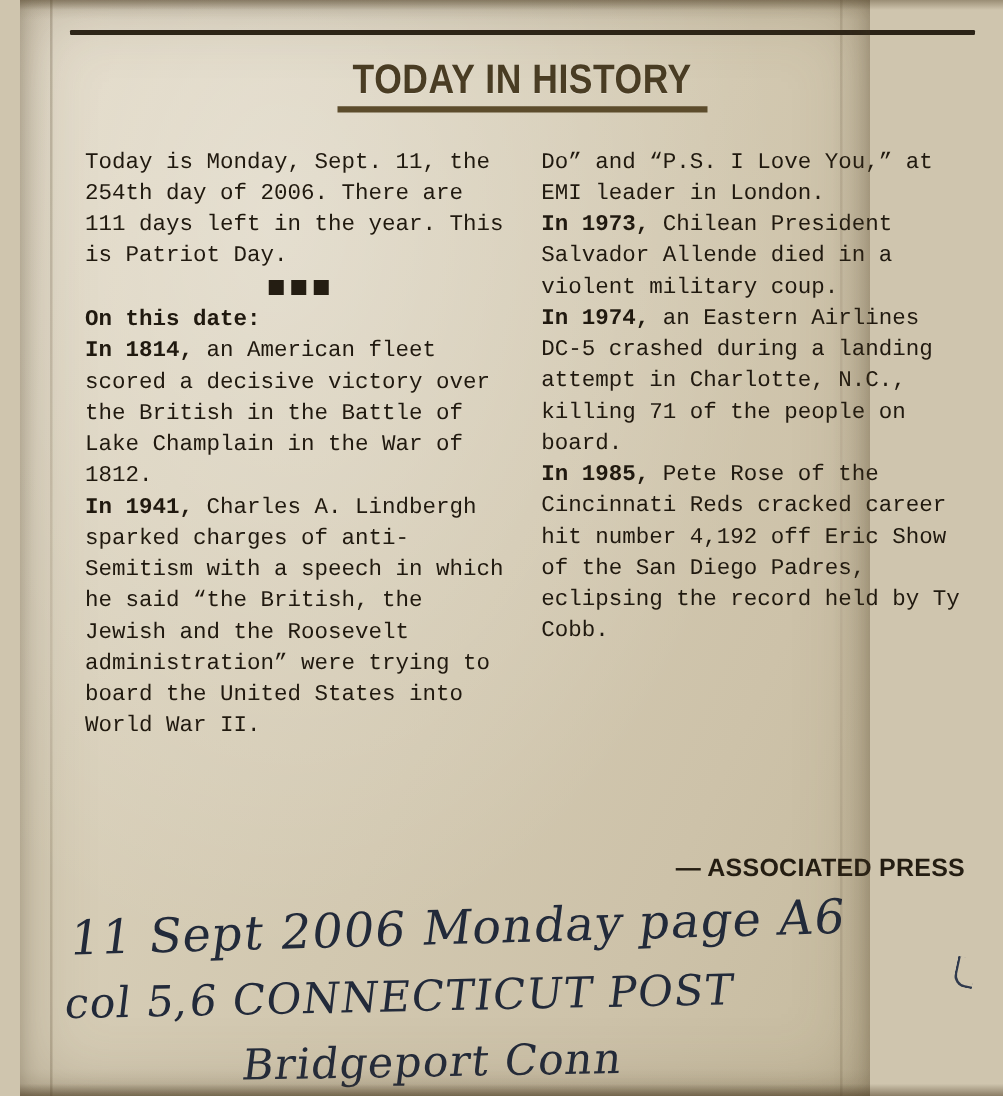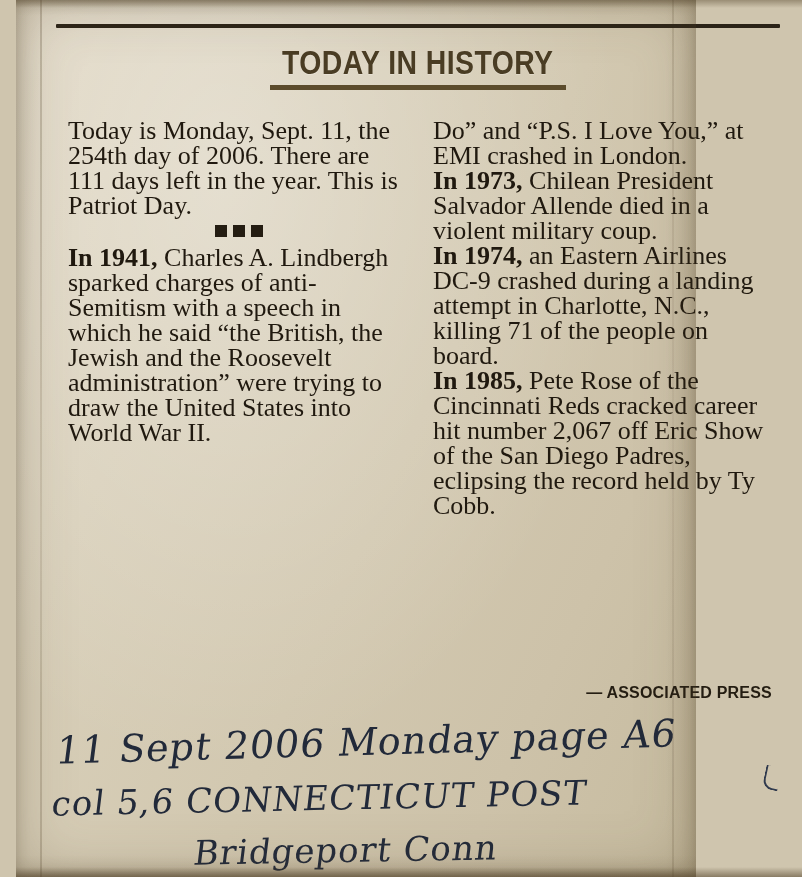--- a/index.html
+++ b/index.html
@@ -101,24 +101,24 @@
   .columns {
     position: absolute;
     left: 18px;
     top: 108px;
     width: 706px;
     display: flex;
     gap: 24px;
   }
   .col {
     width: 341px;
-    font-size: 26px;
+    font-size: 18px;
     line-height: 25px;
     color: #20190f;
-    font-family: Liberation Serif, serif;
+    font-family: Liberation Mono, monospace;
   }
   .col p {
     margin: 0;
     text-align: left;
   }
   .lead { margin-bottom: 0; }
 
   b { font-weight: bold; }
 
   
@@ -139,21 +139,21 @@
 
   .subhead {
     font-weight: bold;
     margin-top: 2px;
   }
 
   .credit {
     position: absolute;
     right: 14px;
     top: 674px;
-    font-size: 16px;
+    font-size: 20px;
     font-weight: bold;
     letter-spacing: 0.2px;
     color: #241d12;
     font-family: "Liberation Sans", sans-serif;
   }
 
   
   #handwriting {
     position: absolute;
     left: 0;
@@ -240,29 +240,31 @@
 
     <div class="columns">
 
       <div class="col">
         <p class="lead">Today is Monday, Sept. 11, the 254th day of 2006. There are 111 days left in the year. This is Patriot Day.</p>
 
         <div class="dingbats">
           <span class="sq"></span><span class="sq"></span><span class="sq"></span>
         </div>
 
-
-        <p><b>In 1941,</b><span> Charles A. Lindbergh sparked charges of anti-Semitism with a speech in which he said “the British, the Jewish and the Roosevelt administration” were trying to draw the United States into World War II.</span></p>
+        <p class="subhead">On this date:</p>
+
+        <p><b>In 1814,</b><span> an American fleet scored a decisive victory over the British in the Battle of Lake Champlain in the War of 1812.</span></p>
+        <p><b>In 1941,</b><span> Charles A. Lindbergh sparked charges of anti-Semitism with a speech in which he said “the British, the Jewish and the Roosevelt administration” were trying to board the United States into World War II.</span></p>
       </div>
 
       <div class="col">
-        <p>Do” and “P.S. I Love You,” at EMI crashed in London.</p>
+        <p>Do” and “P.S. I Love You,” at EMI leader in London.</p>
         <p><b>In 1973,</b><span> Chilean President Salvador Allende died in a violent military coup.</span></p>
-        <p><b>In 1974,</b><span> an Eastern Airlines DC-9 crashed during a landing attempt in Charlotte, N.C., killing 71 of the people on board.</span></p>
-        <p><b>In 1985,</b><span> Pete Rose of the Cincinnati Reds cracked career hit number 2,067 off Eric Show of the San Diego Padres, eclipsing the record held by Ty Cobb.</span></p>
+        <p><b>In 1974,</b><span> an Eastern Airlines DC-5 crashed during a landing attempt in Charlotte, N.C., killing 71 of the people on board.</span></p>
+        <p><b>In 1985,</b><span> Pete Rose of the Cincinnati Reds cracked career hit number 4,192 off Eric Show of the San Diego Padres, eclipsing the record held by Ty Cobb.</span></p>
       </div>
 
     </div>
 
     <div class="credit">— ASSOCIATED PRESS</div>
   </div>
 
   <div id="handwriting">
     <div class="hw hw-1">11 Sept 2006 Monday page A6</div>
     <div class="hw hw-2">col 5,6 CONNECTICUT POST</div>

